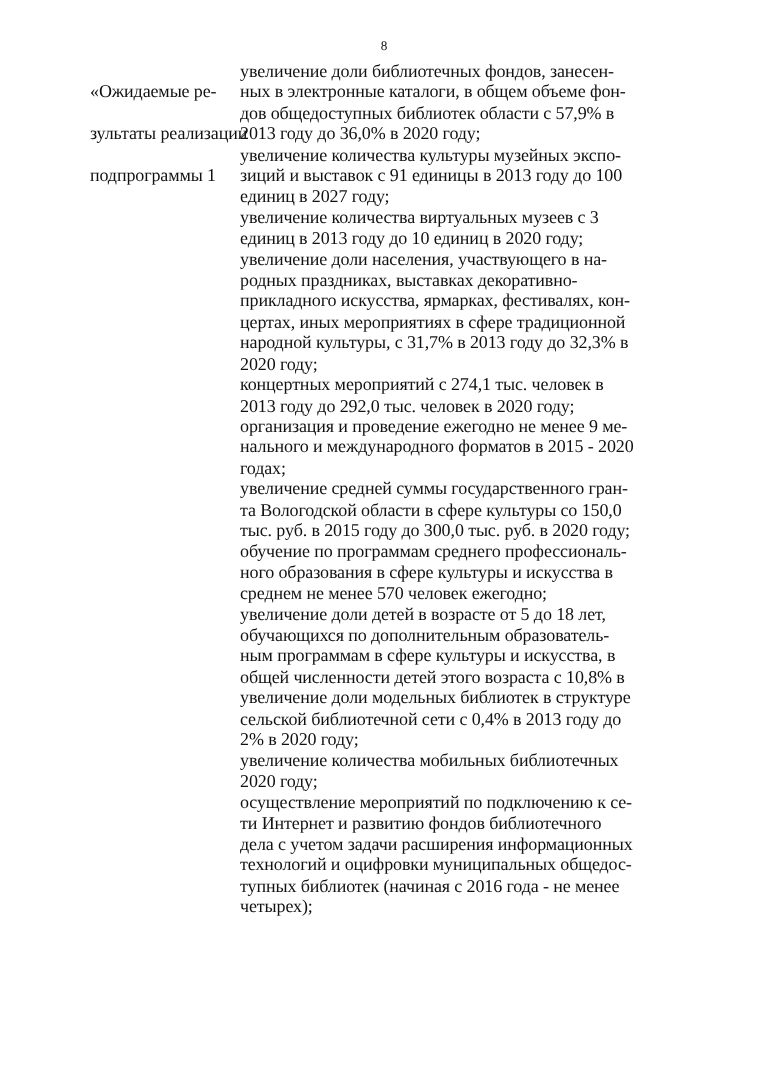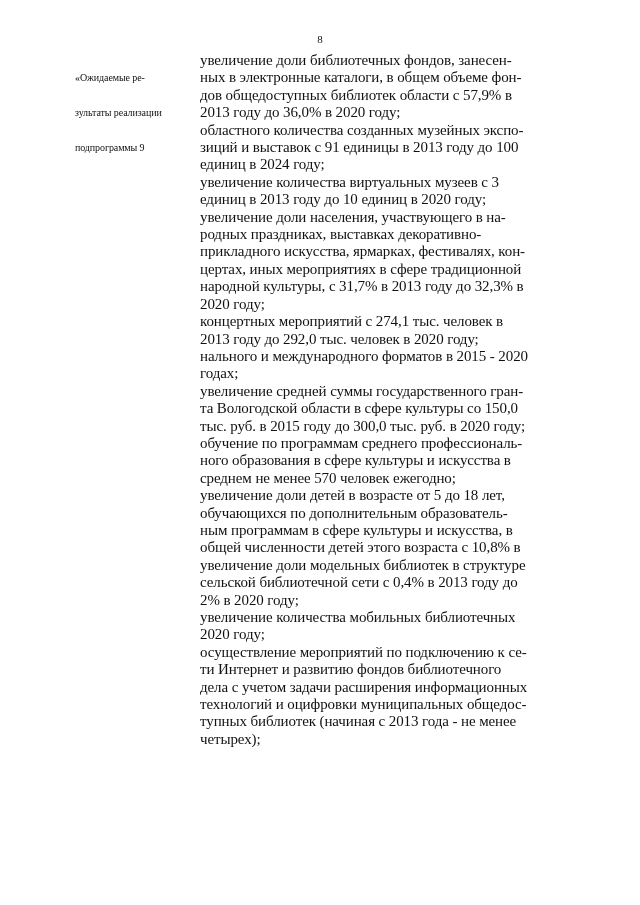--- a/index.html
+++ b/index.html
@@ -22,21 +22,21 @@
       width: 640px;
       text-align: center;
       font-size: 11px;
       line-height: 14px;
     }
     .left-cell {
       position: absolute;
       top: 52px;
       left: 75px;
       width: 140px;
-      font-size: 10px;
+      font-size: 15px;
       line-height: 17.4px;
       white-space: pre-line;
       letter-spacing: -0.1px;
     }
     .right-cell {
       position: absolute;
       top: 52px;
       left: 200px;
       width: 380px;
       font-size: 15px;
@@ -49,52 +49,53 @@
     }
   </style>
 </head>
 <body>
 
 <div class="page-number">8</div>
 
 <div class="left-cell">
   <span class="line">«Ожидаемые ре-</span>
   <span class="line">зультаты реализации</span>
-  <span class="line">подпрограммы 9</span>
+  <span class="line">подпрограммы 1</span>
 </div>
 
 <div class="right-cell">
   <div>
     <span class="line">увеличение доли библиотечных фондов, занесен-</span>
     <span class="line">ных в электронные каталоги, в общем объеме фон-</span>
     <span class="line">дов общедоступных библиотек области с 57,9% в</span>
     <span class="line">2013 году до 36,0% в 2020 году;</span>
   </div>
   <div>
-    <span class="line">областного количества созданных музейных экспо-</span>
+    <span class="line">увеличение количества культуры музейных экспо-</span>
     <span class="line">зиций и выставок с 91 единицы в 2013 году до 100</span>
-    <span class="line">единиц в 2024 году;</span>
+    <span class="line">единиц в 2027 году;</span>
   </div>
   <div>
     <span class="line">увеличение количества виртуальных музеев с 3</span>
     <span class="line">единиц в 2013 году до 10 единиц в 2020 году;</span>
   </div>
   <div>
     <span class="line">увеличение доли населения, участвующего в на-</span>
     <span class="line">родных праздниках, выставках декоративно-</span>
     <span class="line">прикладного искусства, ярмарках, фестивалях, кон-</span>
     <span class="line">цертах, иных мероприятиях в сфере традиционной</span>
     <span class="line">народной культуры, с 31,7% в 2013 году до 32,3% в</span>
     <span class="line">2020 году;</span>
   </div>
   <div>
     <span class="line">концертных мероприятий с 274,1 тыс. человек в</span>
     <span class="line">2013 году до 292,0 тыс. человек в 2020 году;</span>
   </div>
   <div>
+    <span class="line">организация и проведение ежегодно не менее 9 ме-</span>
     <span class="line">нального и международного форматов в 2015 - 2020</span>
     <span class="line">годах;</span>
   </div>
   <div>
     <span class="line">увеличение средней суммы государственного гран-</span>
     <span class="line">та Вологодской области в сфере культуры со 150,0</span>
     <span class="line">тыс. руб. в 2015 году до 300,0 тыс. руб. в 2020 году;</span>
   </div>
   <div>
     <span class="line">обучение по программам среднего профессиональ-</span>
@@ -114,16 +115,16 @@
   </div>
   <div>
     <span class="line">увеличение количества мобильных библиотечных</span>
     <span class="line">2020 году;</span>
   </div>
   <div>
     <span class="line">осуществление мероприятий по подключению к се-</span>
     <span class="line">ти Интернет и развитию фондов библиотечного</span>
     <span class="line">дела с учетом задачи расширения информационных</span>
     <span class="line">технологий и оцифровки муниципальных общедос-</span>
-    <span class="line">тупных библиотек (начиная с 2013 года - не менее</span>
+    <span class="line">тупных библиотек (начиная с 2016 года - не менее</span>
     <span class="line">четырех);</span>
   </div>
 </div>
 
 </body></html>

